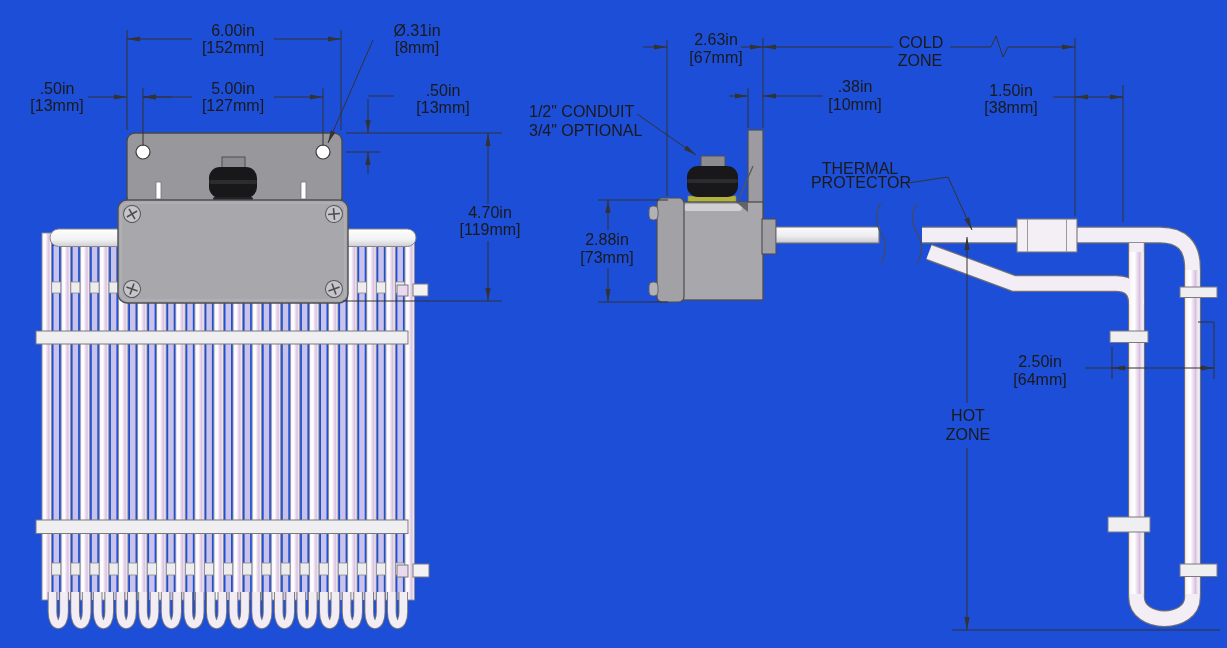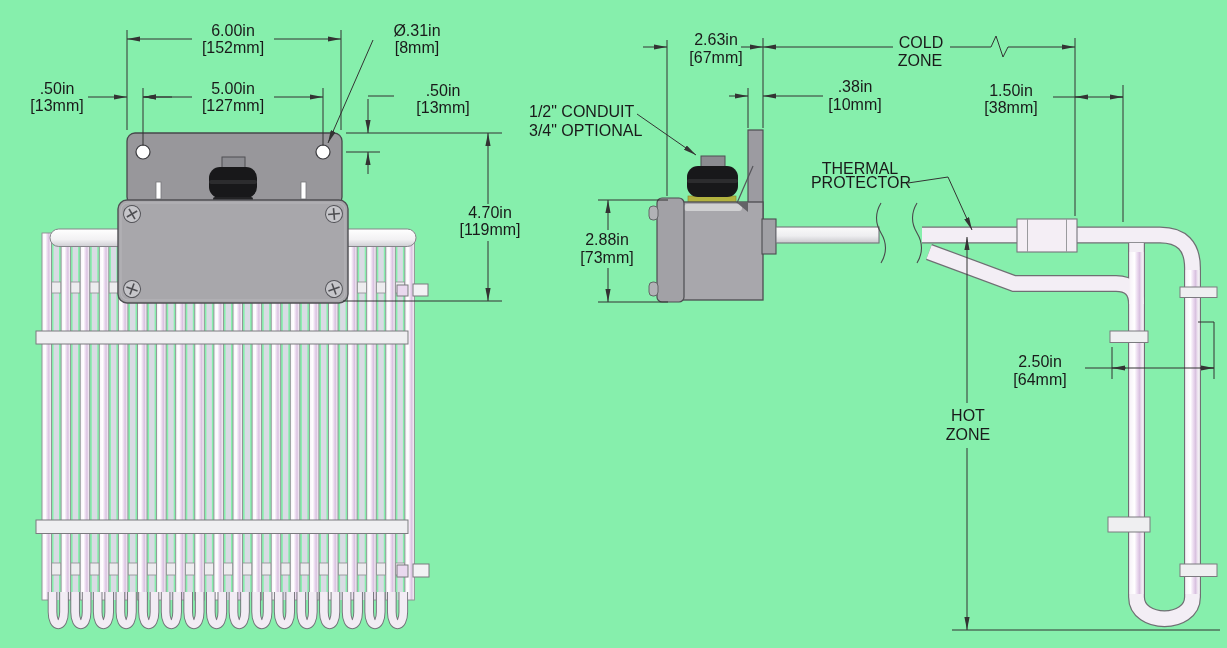--- a/index.html
+++ b/index.html
@@ -1,16 +1,16 @@
 <!DOCTYPE html>
 <html><head>
 <meta charset="utf-8">
 <style>
   html,body{margin:0;padding:0;background:#ffffff;}
-  .canvas{position:relative;width:1227px;height:648px;background:#86efac;overflow:hidden;}
+  .canvas{position:relative;width:1227px;height:648px;background:#1d4ed8;overflow:hidden;}
   svg text{font-family:"Liberation Sans","DejaVu Sans",sans-serif;font-size:16px;fill:#1a1a1a;}
   .dimtxt{text-anchor:middle;}
   .lbl-start{text-anchor:start;}
   .dim{stroke:#333333;stroke-width:1;fill:none;}
 </style>
 </head>
 <body>
 
 <div class="canvas">
 <svg id="fig" width="1227" height="648" viewBox="0 0 1227 648">

